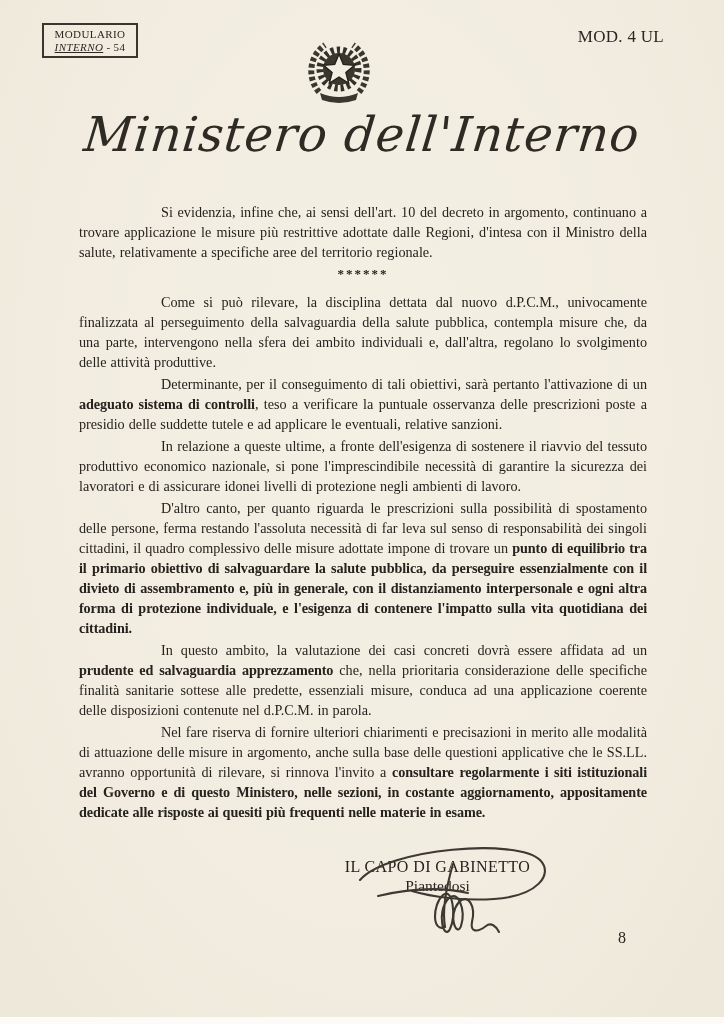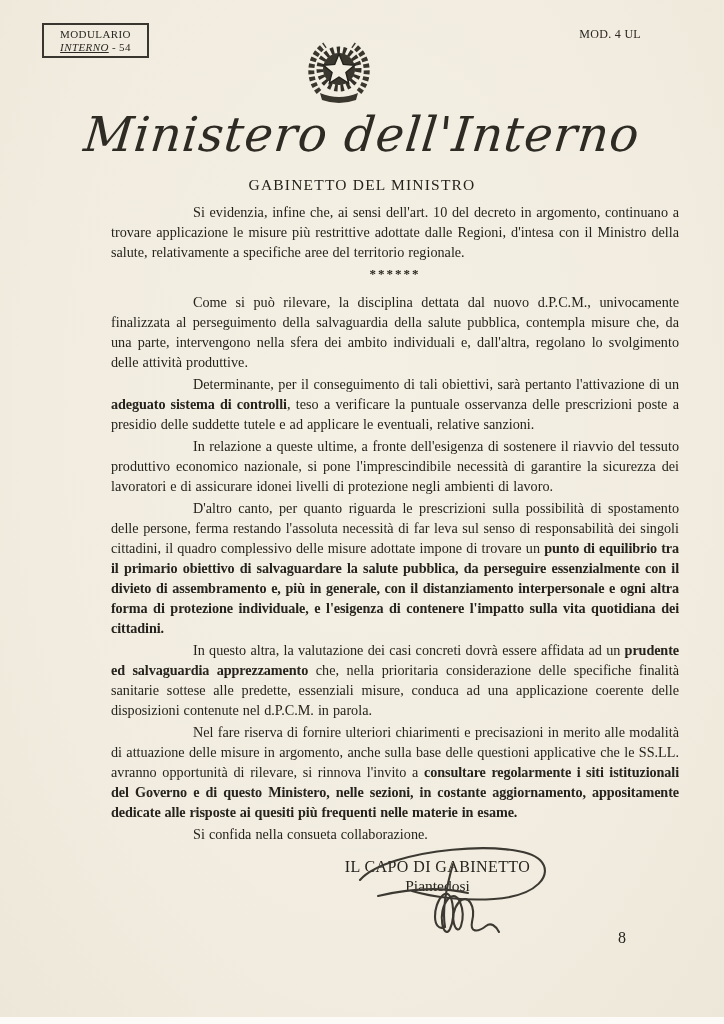--- a/index.html
+++ b/index.html
@@ -11,48 +11,48 @@
     background: radial-gradient(ellipse at 50% 40%, #f4f0e4 0%, #f1ecdf 65%, #ece7d8 100%);
     color:#2a2722;
   }
   .page::after {
     content:""; position:absolute; left:0; right:0; bottom:0; height:7px;
     background:#fcfbf7;
   }
 
   
   .modulario-box {
-    position:absolute; left:42px; top:23px; width:107px; height:35px;
+    position:absolute; left:42px; top:23px; width:96px; height:35px;
     border:2px solid #39362f; text-align:center; padding-top:3px;
     font-size:11px; line-height:13px; letter-spacing:0.4px;
   }
   .modulario-box .it { font-style:italic;text-decoration:underline; }
 
   
-  .mod-ref { position:absolute; top:27px; right:83px; font-size:12px; letter-spacing:0.3px; }
+  .mod-ref { position:absolute; top:27px; right:60px; font-size:17px; letter-spacing:0.3px; }
 
   
   .emblem { position:absolute; left:303px; top:36px; width:72px; height:72px; }
 
   
   .ministry {
     position:absolute; left:0; top:106px; width:724px; text-align:center;
     font-family:"DejaVu Serif", serif; font-style:italic; font-weight:500;
     font-size:48px; letter-spacing:1px; color:#2e2b25;
     transform:skewX(-6deg);
   }
   .office {
     position:absolute; left:0; top:176px; width:724px; text-align:center;
     font-size:15.5px; letter-spacing:1.2px; color:#26231e;
   }
 
   
   .doc-body {
     position:absolute; left:79px; top:202px; width:568px;
-    font-size:14.2px; line-height:20px; color:#26231e;margin-left:32px;
+    font-size:14.2px; line-height:20px; color:#26231e;
   }
   .para {
     text-align:justify; text-indent:82px; margin-bottom:2px;
     word-spacing:0.5px;
   }
   .para.left { text-align:left; }
   .para b { font-weight:bold; letter-spacing:-0.1px; }
   .asterisks {
     text-align:center; font-weight:bold; font-size:13px; letter-spacing:2px;
     margin:1px 0 8px 0; text-indent:0;
@@ -88,32 +88,30 @@
 
     <circle cx="36" cy="33" r="19" fill="none" stroke="#34312a" stroke-width="7" stroke-dasharray="3.2 3"></circle>
     <circle cx="36" cy="33" r="16" fill="#3a372f"></circle>
 
     <path d="M36 18 L40.3 28.4 L51.5 29.2 L42.9 36.4 L45.7 47.3 L36 41.2 L26.3 47.3 L29.1 36.4 L20.5 29.2 L31.7 28.4 Z" fill="#f2eee1" stroke="#23211c" stroke-width="1.4"></path>
 
     <path d="M17 57 Q36 65 55 57 L53 64 Q36 70 19 64 Z" fill="#3a372f"></path>
   </svg>
 
   <div class="ministry">Ministero dell'Interno</div>
-  <div class="office">GABINETTO DEL MINISTRO</div>
 
   <div class="doc-body">
       <div class="para"><span>Si evidenzia, infine che, ai sensi dell'art. 10 del decreto in argomento, continuano a trovare applicazione le misure più restrittive adottate dalle Regioni, d'intesa con il Ministro della salute, relativamente a specifiche aree del territorio regionale.</span></div>
       <div class="asterisks">******</div>
       <div class="para"><span>Come si può rilevare, la disciplina dettata dal nuovo d.P.C.M., univocamente finalizzata al perseguimento della salvaguardia della salute pubblica, contempla misure che, da una parte, intervengono nella sfera dei ambito individuali e, dall'altra, regolano lo svolgimento delle attività produttive.</span></div>
       <div class="para"><span>Determinante, per il conseguimento di tali obiettivi, sarà pertanto l'attivazione di un </span><b>adeguato sistema di controlli</b><span>, teso a verificare la puntuale osservanza delle prescrizioni poste a presidio delle suddette tutele e ad applicare le eventuali, relative sanzioni.</span></div>
       <div class="para"><span>In relazione a queste ultime, a fronte dell'esigenza di sostenere il riavvio del tessuto produttivo economico nazionale, si pone l'imprescindibile necessità di garantire la sicurezza dei lavoratori e di assicurare idonei livelli di protezione negli ambienti di lavoro.</span></div>
       <div class="para"><span>D'altro canto, per quanto riguarda le prescrizioni sulla possibilità di spostamento delle persone, ferma restando l'assoluta necessità di far leva sul senso di responsabilità dei singoli cittadini, il quadro complessivo delle misure adottate impone di trovare un </span><b>punto di equilibrio tra il primario obiettivo di salvaguardare la salute pubblica, da perseguire essenzialmente con il divieto di assembramento e, più in generale, con il distanziamento interpersonale e ogni altra forma di protezione individuale, e l'esigenza di contenere l'impatto sulla vita quotidiana dei cittadini.</b></div>
-      <div class="para"><span>In questo altra, la valutazione dei casi concreti dovrà essere affidata ad un </span><b>prudente ed salvaguardia apprezzamento</b><span> che, nella prioritaria considerazione delle specifiche finalità sanitarie sottese alle predette, essenziali misure, conduca ad una applicazione coerente delle disposizioni contenute nel d.P.C.M. in parola.</span></div>
+      <div class="para"><span>In questo ambito, la valutazione dei casi concreti dovrà essere affidata ad un </span><b>prudente ed salvaguardia apprezzamento</b><span> che, nella prioritaria considerazione delle specifiche finalità sanitarie sottese alle predette, essenziali misure, conduca ad una applicazione coerente delle disposizioni contenute nel d.P.C.M. in parola.</span></div>
       <div class="para"><span>Nel fare riserva di fornire ulteriori chiarimenti e precisazioni in merito alle modalità di attuazione delle misure in argomento, anche sulla base delle questioni applicative che le SS.LL. avranno opportunità di rilevare, si rinnova l'invito a </span><b>consultare regolarmente i siti istituzionali del Governo e di questo Ministero, nelle sezioni, in costante aggiornamento, appositamente dedicate alle risposte ai quesiti più frequenti nelle materie in esame.</b></div>
-      <div class="para left"><span>Si confida nella consueta collaborazione.</span></div>
     </div>
 
   <div class="sig-block">
     <div class="sig-title">IL CAPO DI GABINETTO</div>
     <div class="sig-name">Piantedosi</div>
   </div>
   <svg class="sig-scrawl" viewBox="0 0 235 112" aria-hidden="true">
     <g stroke="#3c3832" stroke-width="2.1" fill="none" stroke-linecap="round">
       <path d="M20 44 C48 12 178 2 200 24 C214 38 198 60 154 63 C124 65 92 61 72 55"></path>
       <path d="M38 60 C72 52 102 51 128 57"></path>

